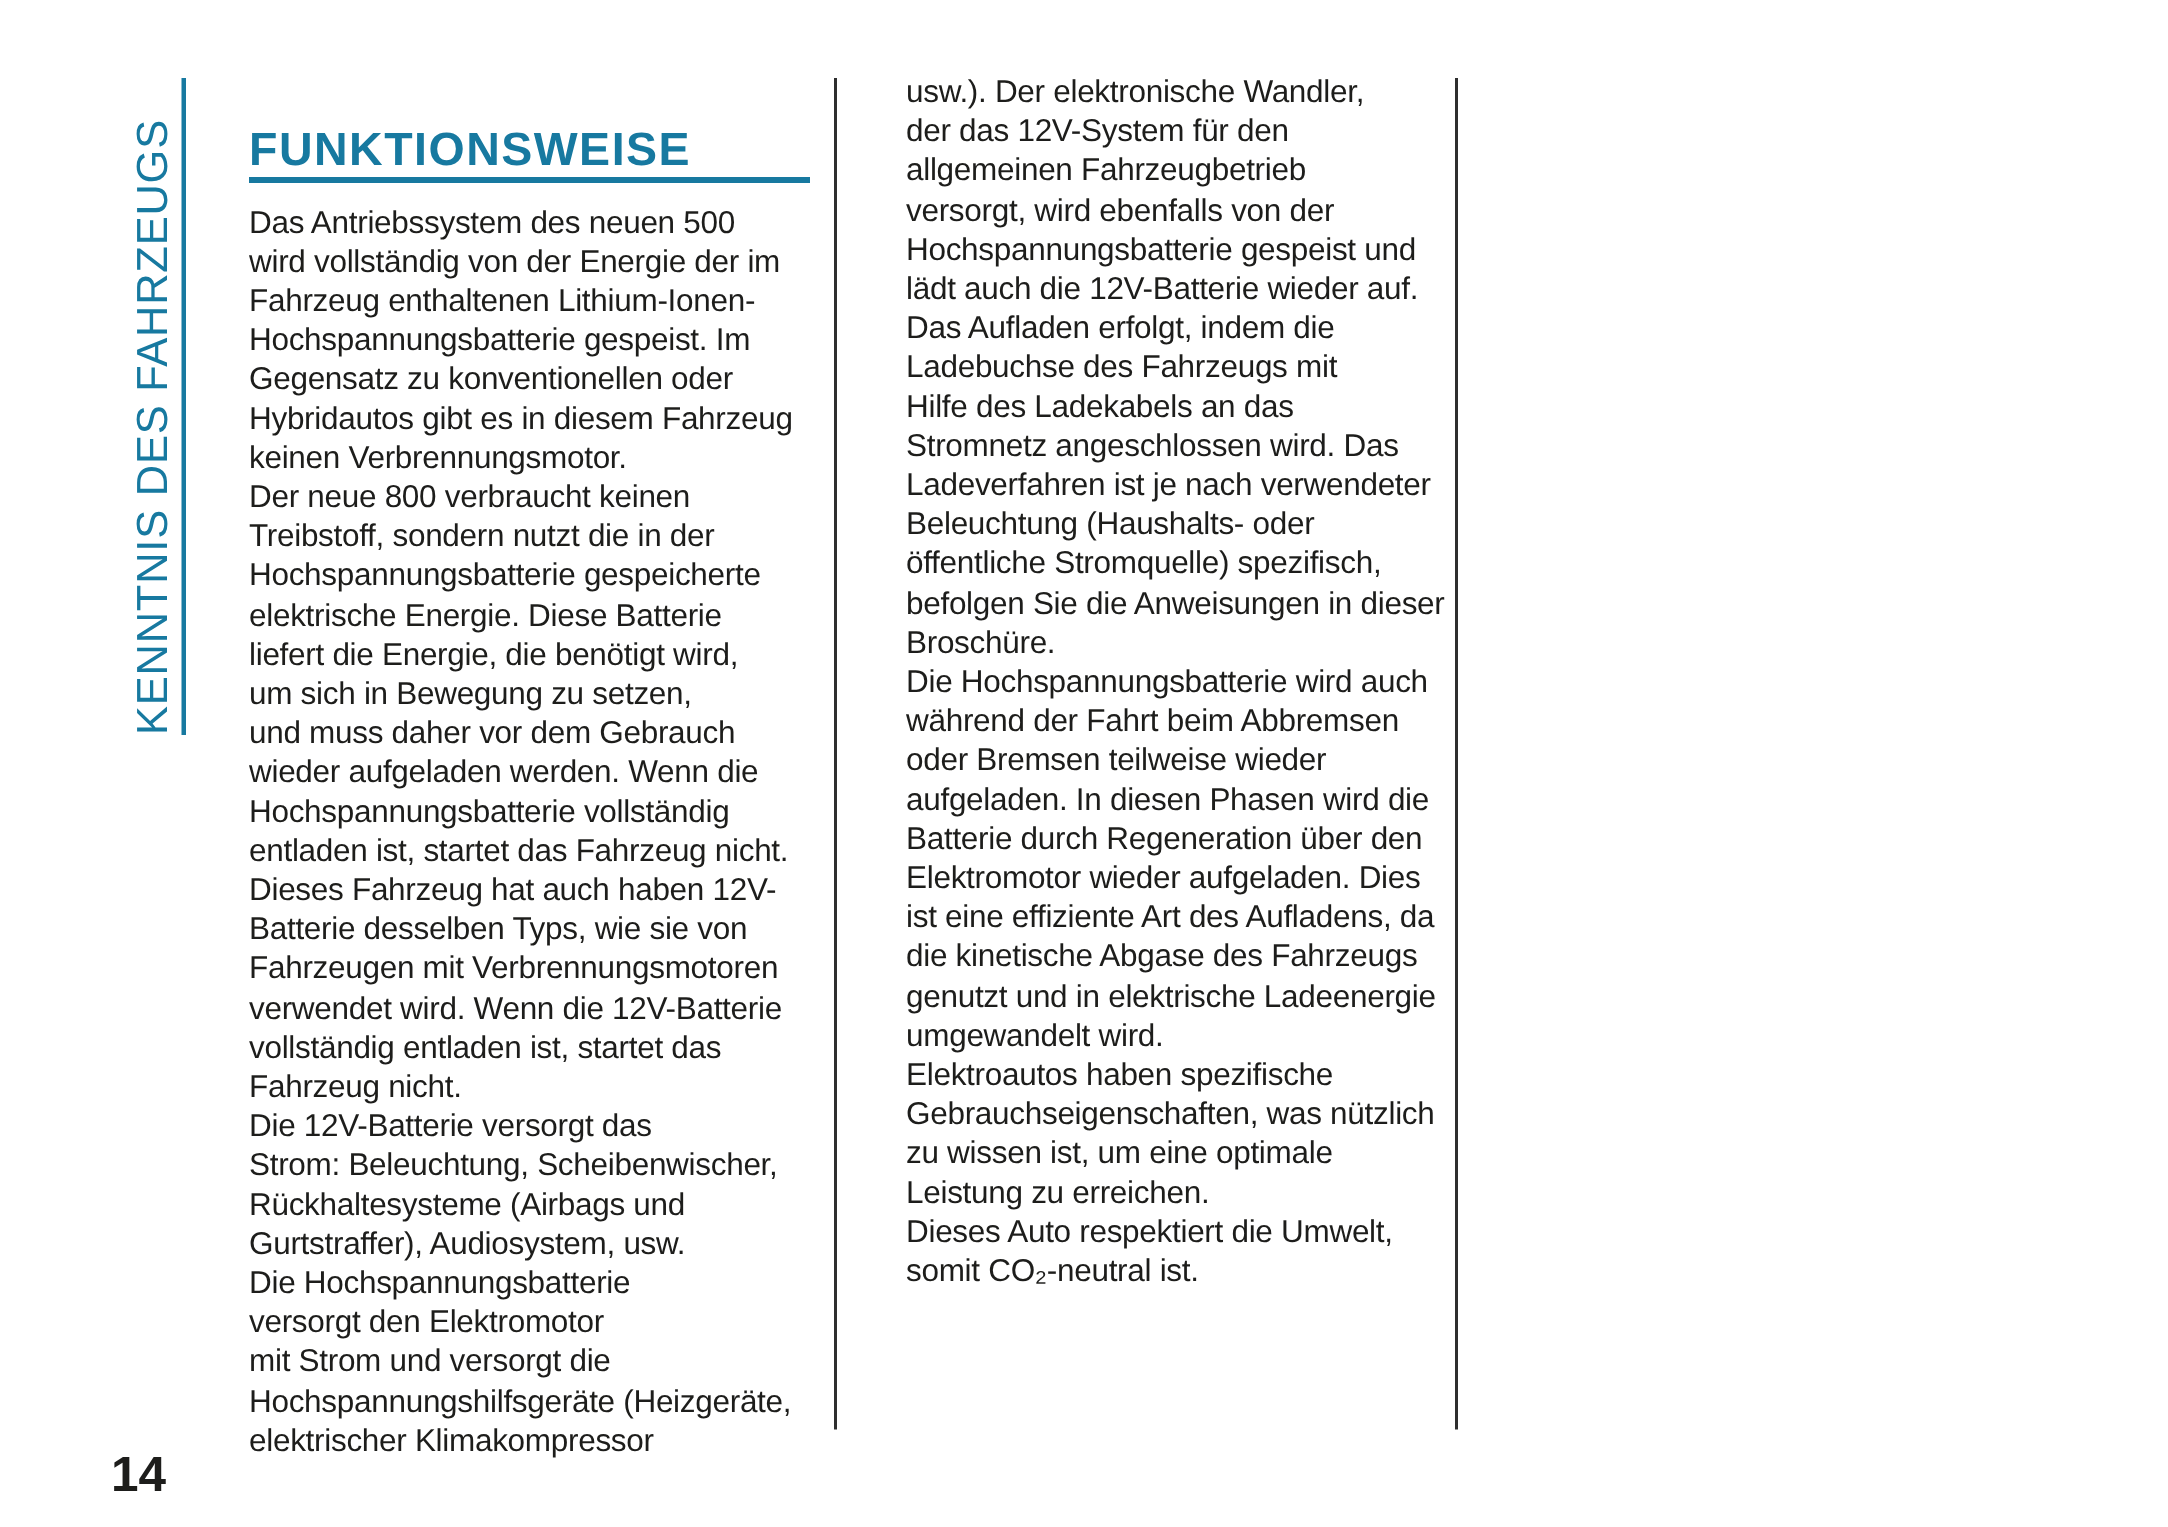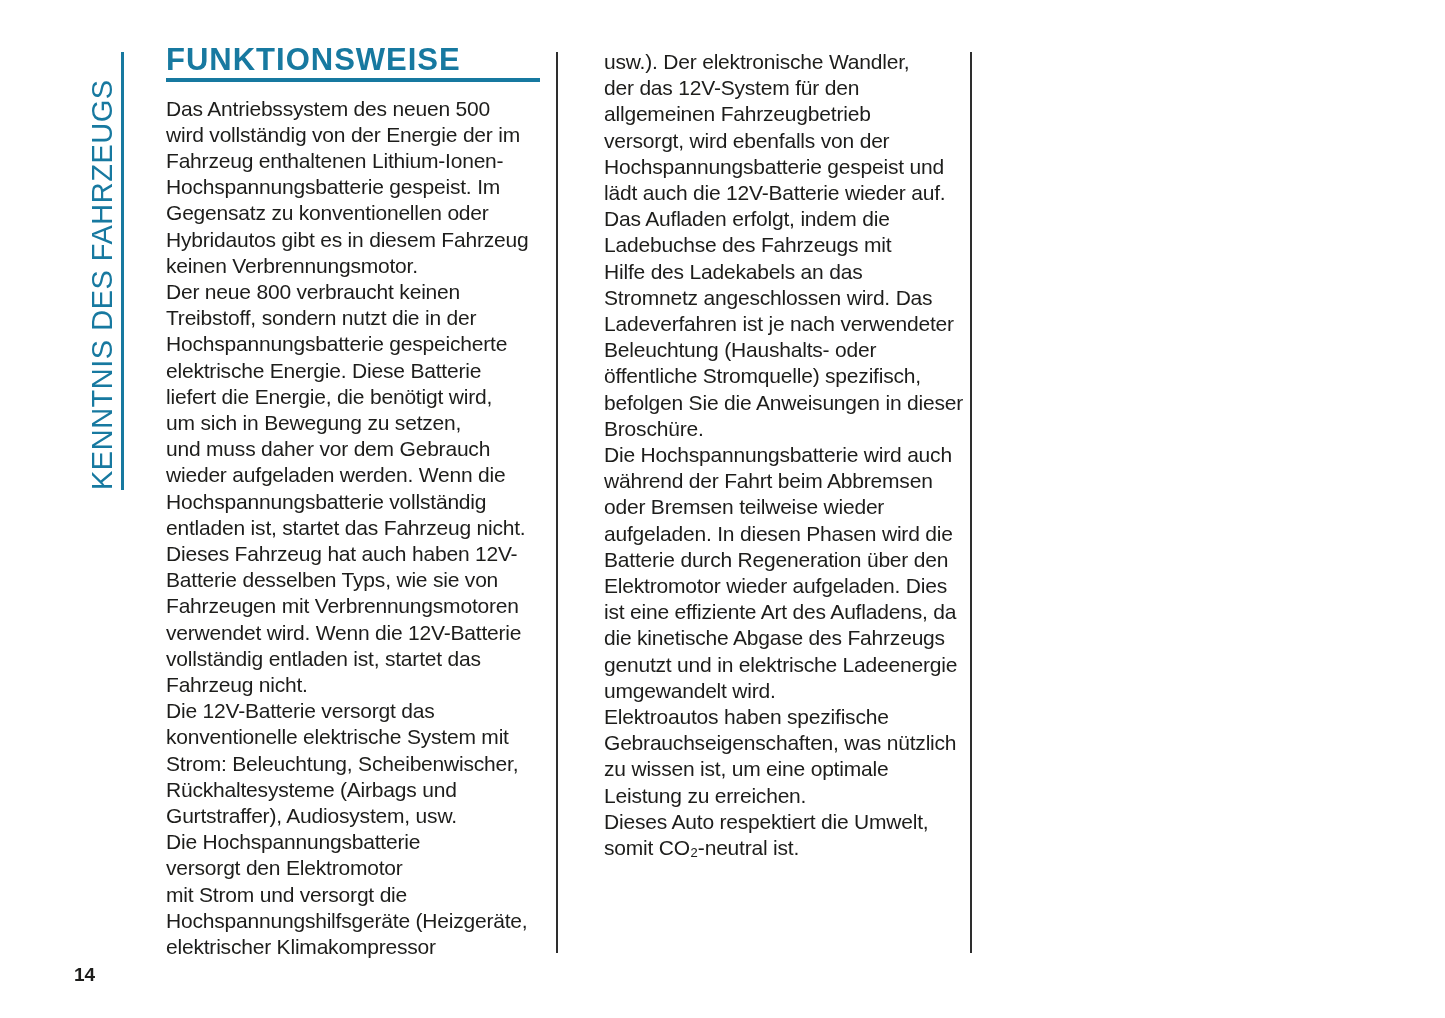--- a/index.html
+++ b/index.html
@@ -49,20 +49,21 @@
   .col-1 { left: 166px; top: 44px; width: 376px; }
   .col-2 { left: 578px; top: 49px; width: 372px; margin-left: 26px; }
 
   .section-heading {
     color: var(--accent);
     font-weight: bold;
     font-size: 31px;
     letter-spacing: 1px;
     line-height: 32px;
     white-space: nowrap;
+    margin-top: 40px;
   }
   .heading-rule {
     height: 3.5px;
     background: var(--accent);
     margin-top: 2px;
     width: 374px;
   }
   .body-lines { margin-top: 14px; }
 
   .text-line {
@@ -79,21 +80,21 @@
     top: 52px;
     width: 2px; height: 901px;
     background: #2e2e2e;
   }
   .column-divider.d1 { left: 556px; }
   .column-divider.d2 { left: 970px; }
 
   .page-number {
     position: absolute;
     left: 74px; top: 964px;
-    font-size: 19px;
+    font-size: 33px;
     font-weight: bold;
     color: var(--body-text);
   }
 </style>
 </head>
 <body>
 
 <div class="page">
 
   <div class="sidebar-label">KENNTNIS DES FAHRZEUGS</div>
@@ -121,21 +122,20 @@
         <div class="text-line">wieder aufgeladen werden. Wenn die</div>
         <div class="text-line">Hochspannungsbatterie vollständig</div>
         <div class="text-line">entladen ist, startet das Fahrzeug nicht.</div>
         <div class="text-line">Dieses Fahrzeug hat auch haben 12V-</div>
         <div class="text-line">Batterie desselben Typs, wie sie von</div>
         <div class="text-line">Fahrzeugen mit Verbrennungsmotoren</div>
         <div class="text-line">verwendet wird. Wenn die 12V-Batterie</div>
         <div class="text-line">vollständig entladen ist, startet das</div>
         <div class="text-line">Fahrzeug nicht.</div>
         <div class="text-line">Die 12V-Batterie versorgt das</div>
-        <div class="text-line">konventionelle elektrische System mit</div>
         <div class="text-line">Strom: Beleuchtung, Scheibenwischer,</div>
         <div class="text-line">Rückhaltesysteme (Airbags und</div>
         <div class="text-line">Gurtstraffer), Audiosystem, usw.</div>
         <div class="text-line">Die Hochspannungsbatterie</div>
         <div class="text-line">versorgt den Elektromotor</div>
         <div class="text-line">mit Strom und versorgt die</div>
         <div class="text-line">Hochspannungshilfsgeräte (Heizgeräte,</div>
         <div class="text-line">elektrischer Klimakompressor</div>
       </div>
   </div>

